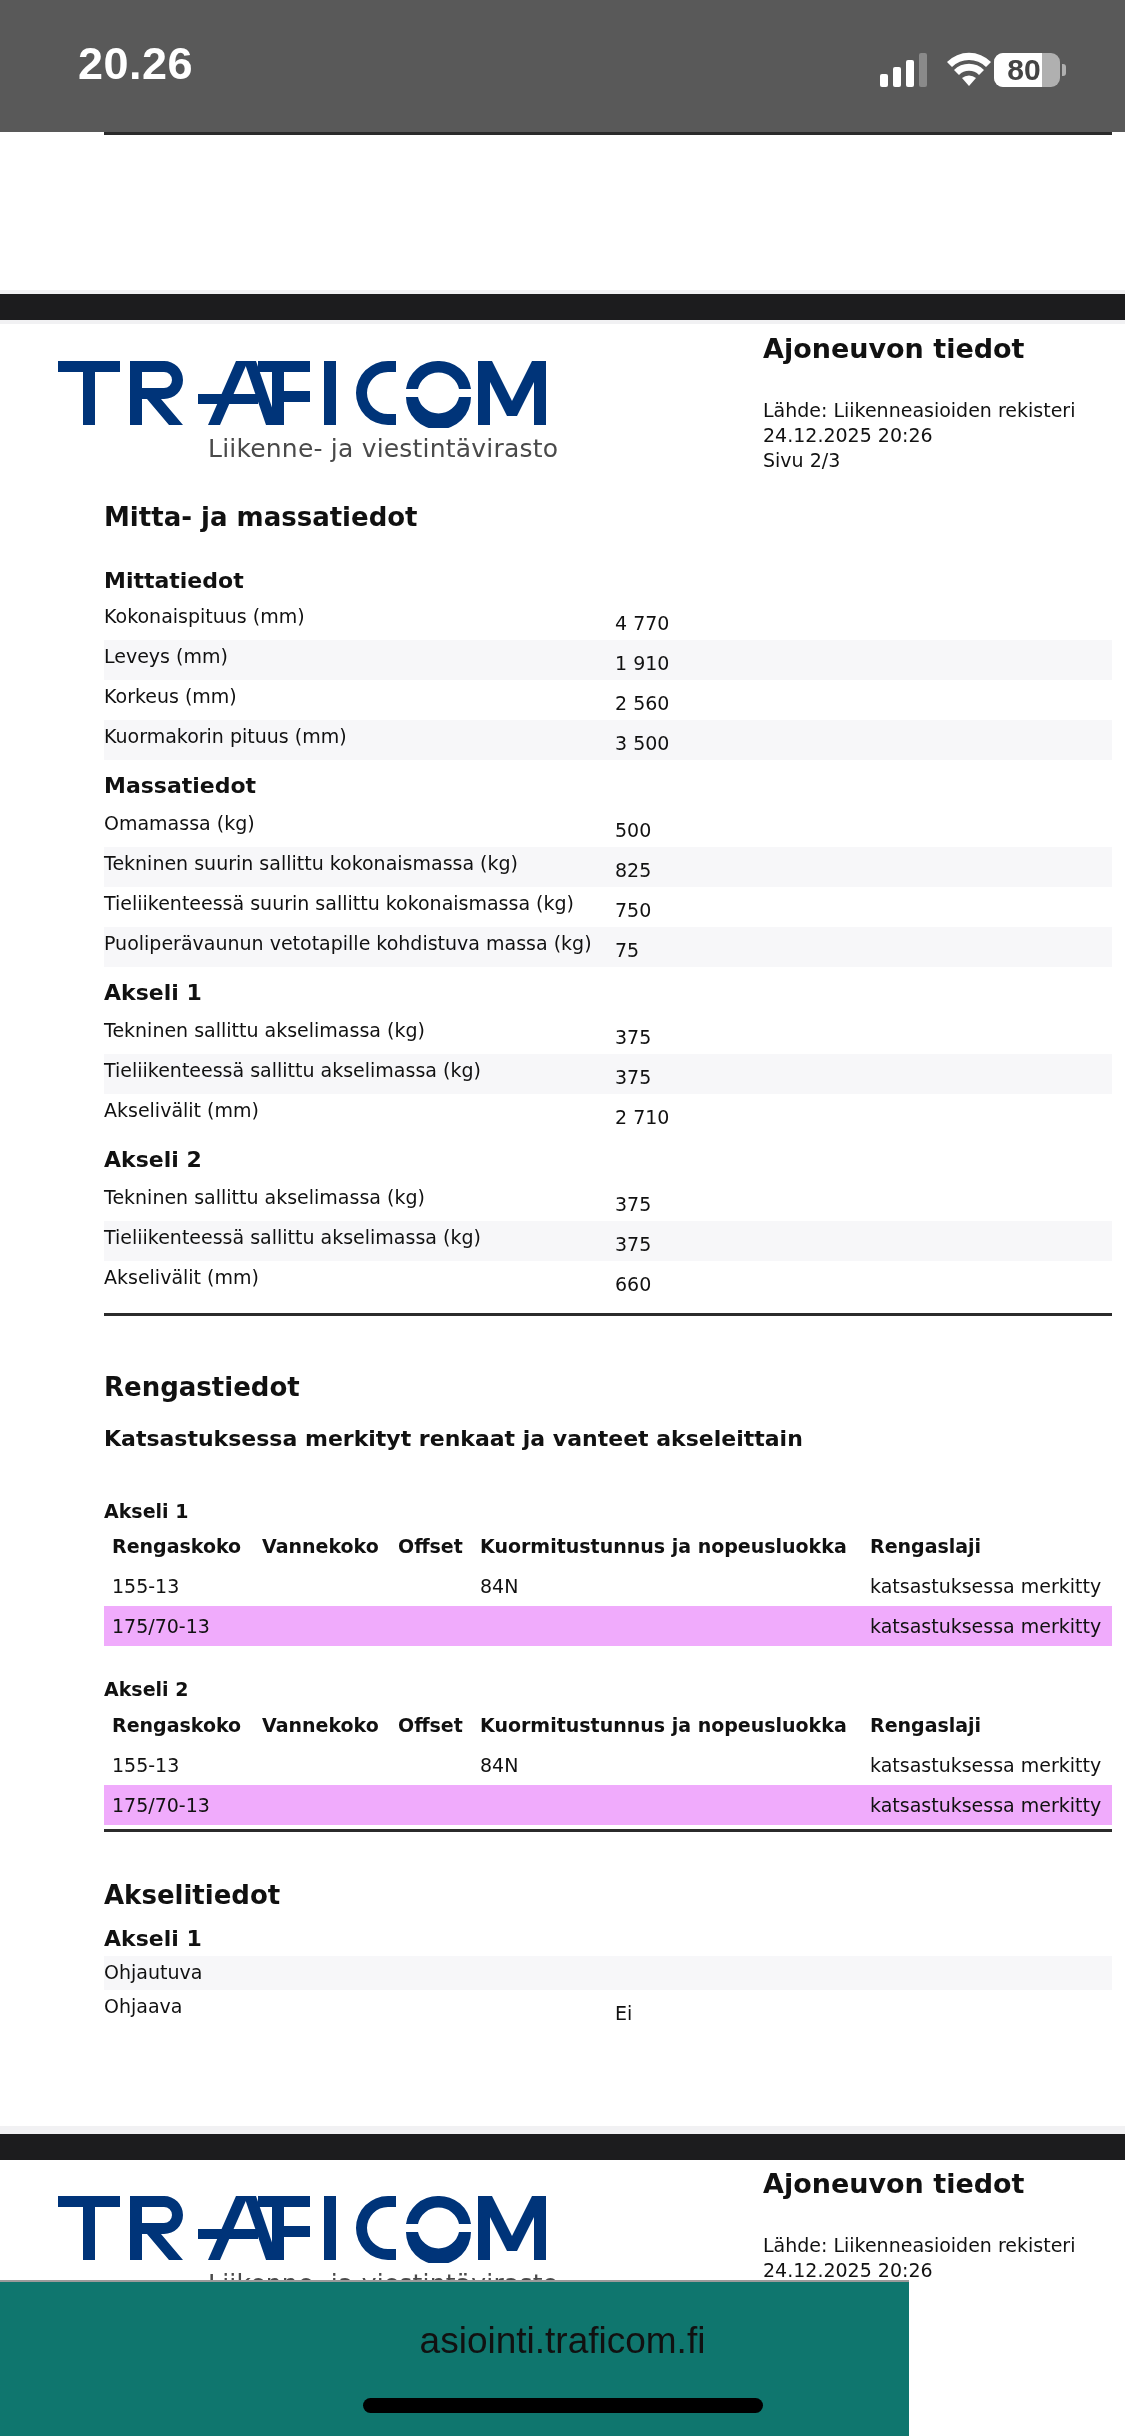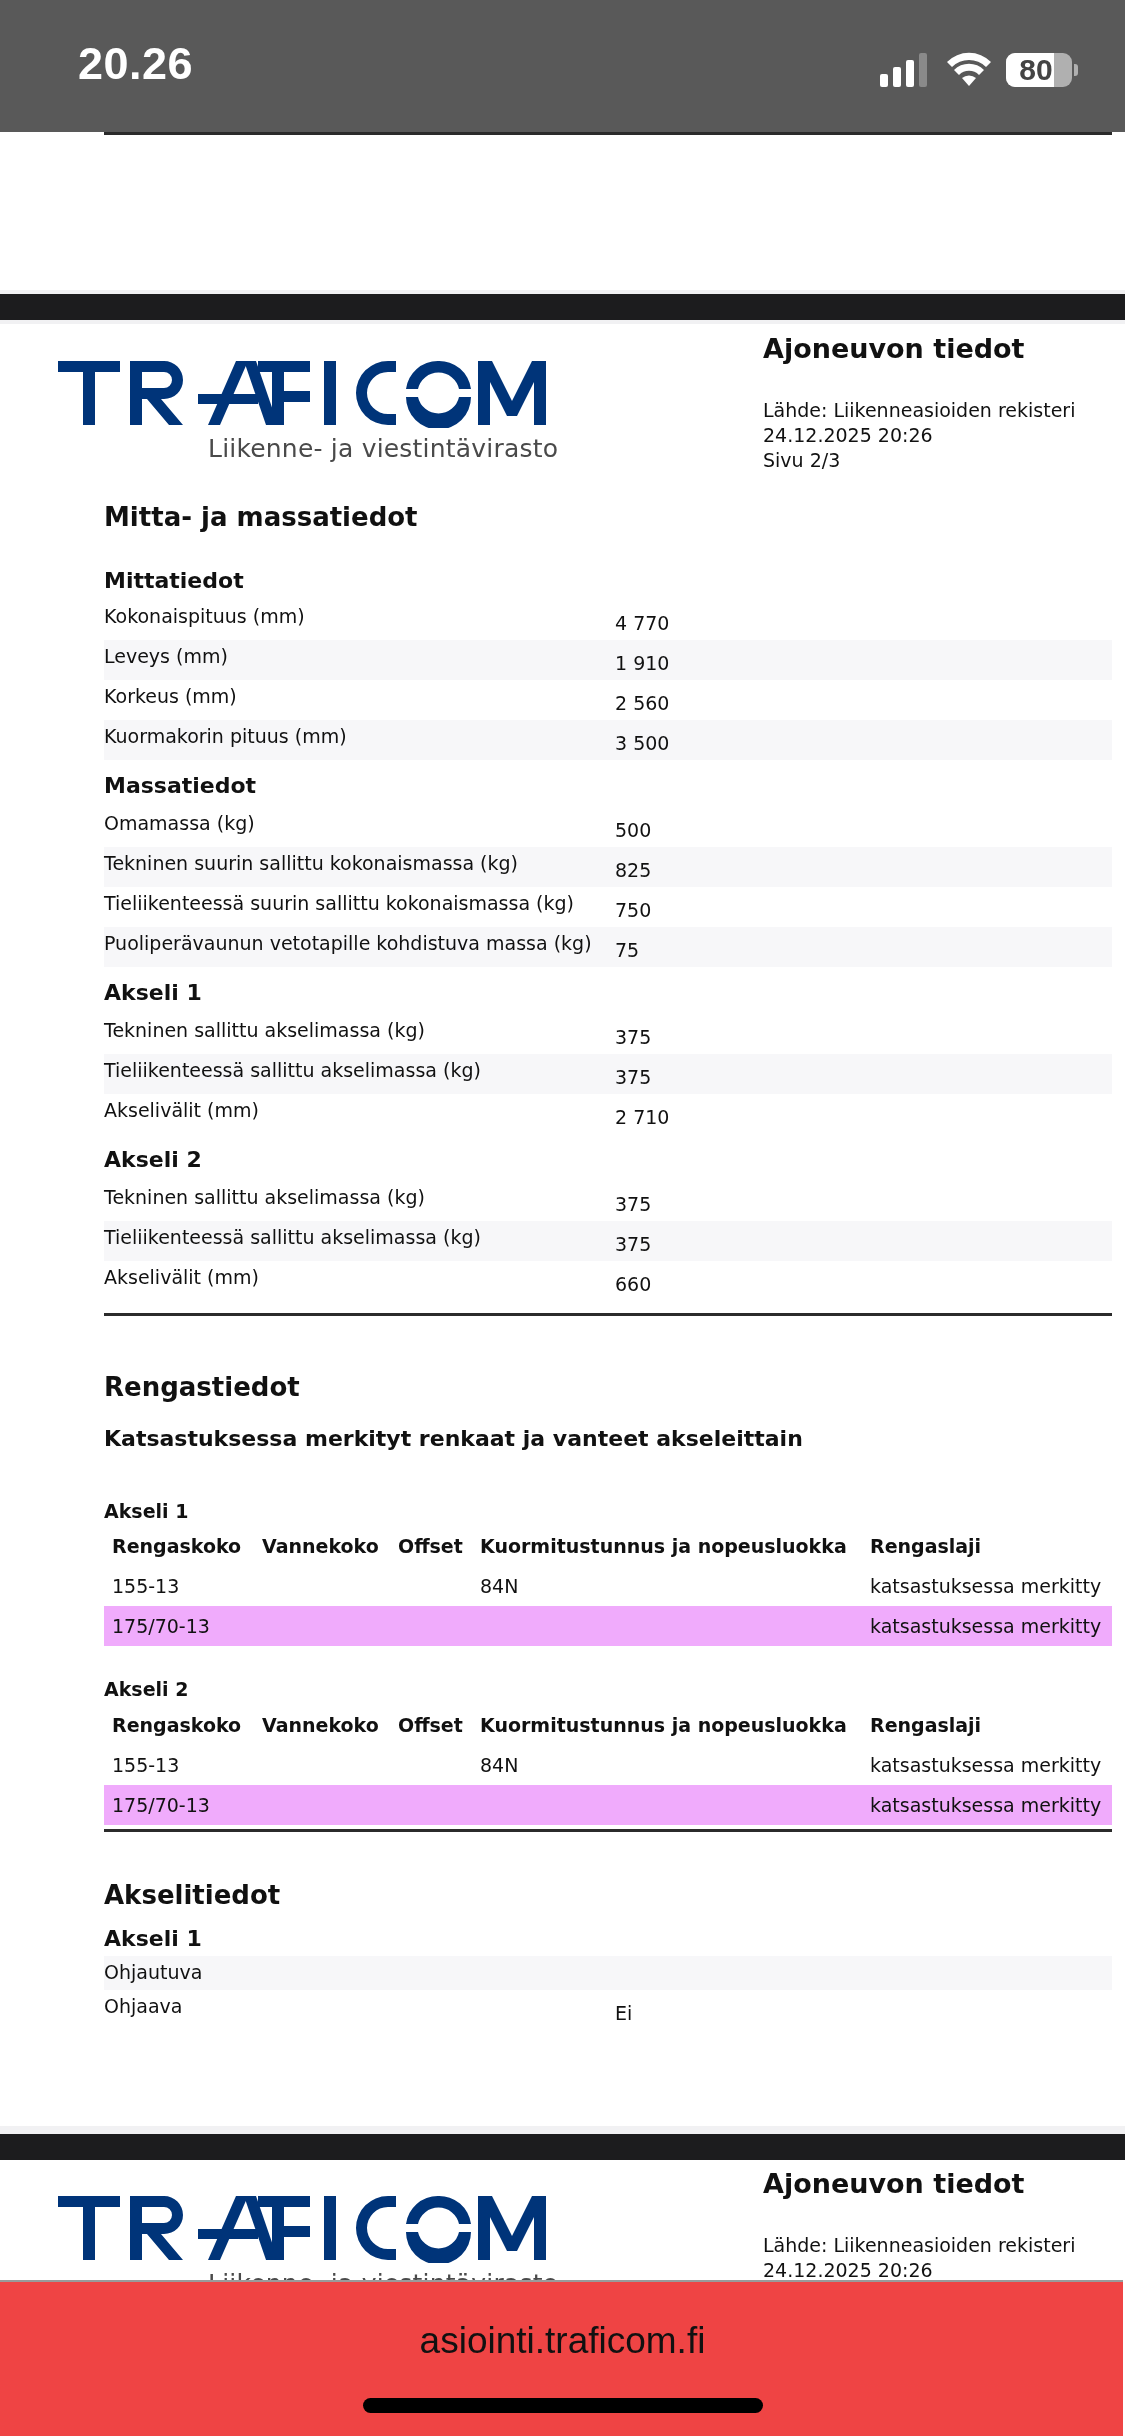--- a/index.html
+++ b/index.html
@@ -6,21 +6,21 @@
   html, body { width: 1125px; height: 2436px; overflow: hidden; background: #ffffff; }
   body { position: relative; font-family: "DejaVu Sans", sans-serif; color: #111; }
 
   
   .statusbar { position: absolute; left: 0; top: 0; width: 1125px; height: 132px; background: #595959; }
   .statusbar .time { position: absolute; left: 78px; top: 38px; font-family: "Liberation Sans", sans-serif; font-weight: 700; font-size: 45px; color: #fff; letter-spacing: 0.5px; }
   .sb-icons { position: absolute; left: 880px; top: 50px; height: 40px; display: flex; align-items: center; }
   .signal { position: relative; width: 52px; height: 34px; }
   .signal span { position: absolute; bottom: 0; width: 8px; border-radius: 2px; background: #fff; }
   .wifi { margin-left: 14px; width: 46px; height: 36px; }
-  .battery { margin-left: 14px; position: relative; width: 72px; height: 34px; }
+  .battery { margin-left: 2px; position: relative; width: 72px; height: 34px; }
   .battery .body { position: absolute; left: 0; top: 0; width: 66px; height: 34px; border-radius: 9px; background: #b0b0b0; overflow: hidden; }
   .battery .fill { position: absolute; left: 0; top: 0; height: 34px; background: #fff; }
   .battery .num { position: absolute; left: 0; top: 0; width: 60px; height: 34px; line-height: 34px; text-align: center; font-family: "Liberation Sans", sans-serif; font-weight: 700; font-size: 30px; color: #444; }
   .battery .tip { position: absolute; left: 68px; top: 11px; width: 4px; height: 12px; border-radius: 0 3px 3px 0; background: #b0b0b0; }
 
   
   .prev-rule { position: absolute; left: 104px; top: 132px; width: 1008px; height: 3px; background: #2a2a2a; }
   .page-sep { position: absolute; left: 0; width: 1125px; height: 34px; background: #f1f1f3; }
   .page-sep .band { position: absolute; left: 0; top: 4px; width: 100%; height: 26px; background: #1c1c1e; }
 
@@ -42,21 +42,21 @@
   .kv .k { position: absolute; left: 0; top: 5px; font-size: 19px; color: #111; white-space: nowrap; }
   .kv .v { position: absolute; left: 511px; top: 12px; font-size: 19px; color: #111; white-space: nowrap; }
   .rule { height: 3px; background: #2b2b2b; }
 
   .tire-table { width: 1008px; border-collapse: collapse; }
   .tire-table th, .tire-table td { text-align: left; font-size: 19px; padding: 0 8px; height: 40px; white-space: nowrap; color: #111; }
   .tire-table th { font-weight: 700; }
   .tire-table tr.alt td { background: #f0abfc; }
 
   
-  .bottombar { position: absolute; left: 0; top: 2280px; width: 1123px; height: 156px; background: #ef4444; border-top: 2px solid #9a9a9a; }
+  .bottombar { position: absolute; left: 0; top: 2280px; width: 909px; height: 156px; background: #0f766e; border-top: 2px solid #9a9a9a; }
   .bottombar .url { position: absolute; left: 0; top: 38px; width: 1125px; text-align: center; font-family: "Liberation Sans", sans-serif; font-size: 37px; color: #111; }
   .bottombar .home { position: absolute; left: 363px; top: 116px; width: 400px; height: 15px; border-radius: 8px; background: #000; }
 </style>
 </head>
 <body>
 
 <div class="statusbar">
   <div class="time">20.26</div>
   <div class="sb-icons">
     <div class="signal">

